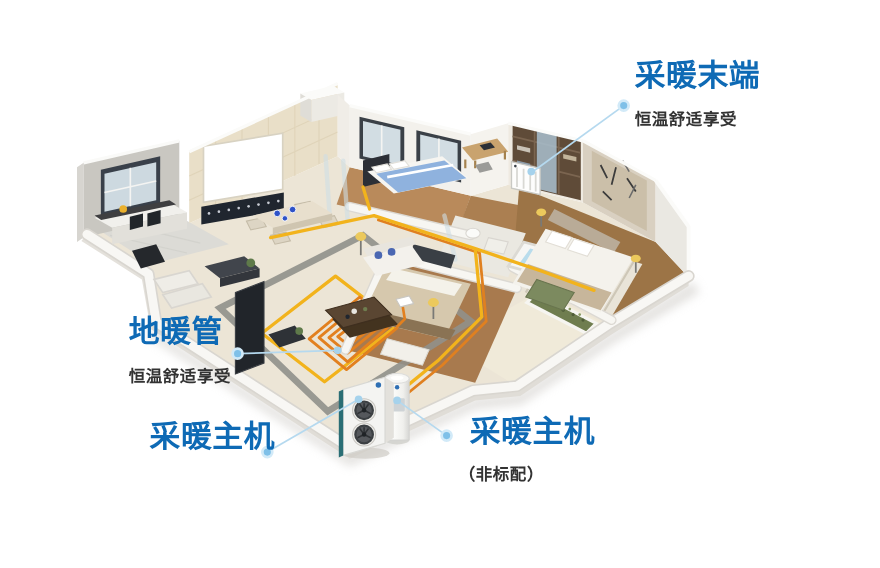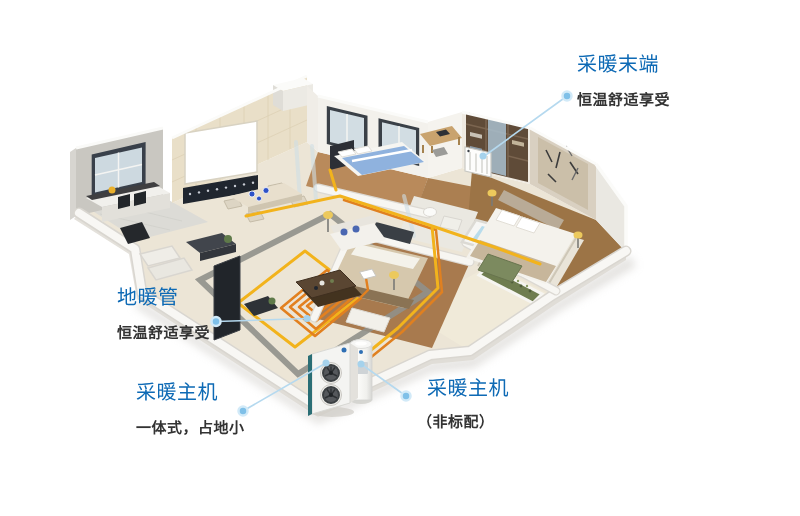--- a/index.html
+++ b/index.html
@@ -1,20 +1,20 @@
 <!DOCTYPE html>
 <html lang="zh-CN"><head>
 <meta charset="utf-8">
 <style>
   html,body{margin:0;padding:0;background:#ffffff;}
   .stage{position:relative;width:800px;height:516px;background:#ffffff;overflow:hidden;
          font-family:"DejaVu Sans","Liberation Sans",sans-serif;}
   .stage svg{position:absolute;left:0;top:0;}
   .callout{position:absolute;white-space:nowrap;}
-  .callout .t{font-size:20px;line-height:1.15;font-weight:400;color:#0e6ab5;letter-spacing:.5px;}
+  .callout .t{font-size:28px;line-height:1.15;font-weight:700;color:#0e6ab5;letter-spacing:.5px;}
   .callout .s{font-size:15px;line-height:1.1;font-weight:600;color:#333333;margin-top:16px;letter-spacing:.5px;}
 </style>
 </head>
 <body>
 
 <div class="stage">
 <svg width="800" height="516" viewBox="0 0 800 516">
   <defs>
     <filter id="soft" x="-20%" y="-20%" width="140%" height="140%">
           <feGaussianBlur stdDeviation="4.5"></feGaussianBlur>
@@ -330,19 +330,18 @@
 <div class="callout" style="left:577px;top:53px;">
   <div class="t">采暖末端</div>
   <div class="s">恒温舒适享受</div>
 </div>
 <div class="callout" style="left:117px;top:286px;">
   <div class="t">地暖管</div>
   <div class="s">恒温舒适享受</div>
 </div>
 <div class="callout" style="left:136px;top:381px;">
   <div class="t">采暖主机</div>
-  <div class="s">一体式，占地小</div>
 </div>
 <div class="callout" style="left:427px;top:377px;">
   <div class="t">采暖主机</div>
   <div class="s" style="margin-left:-10px;font-family:Liberation Mono, monospace;">（非标配）</div>
 </div>
 </div>
 
 </body></html>

